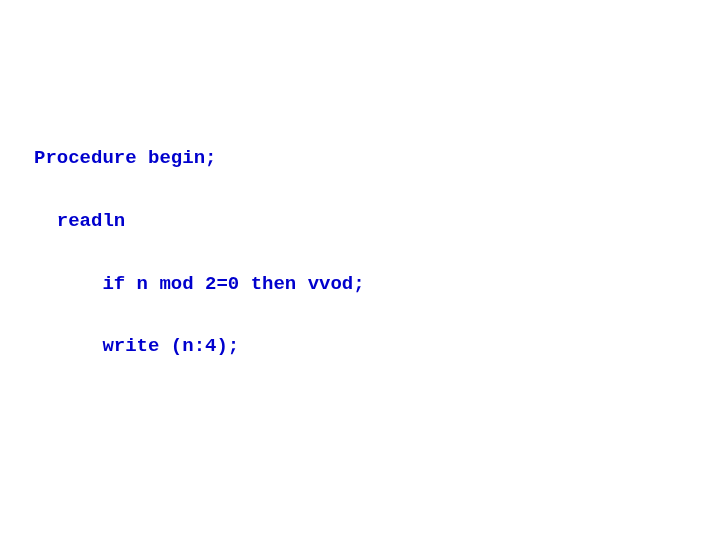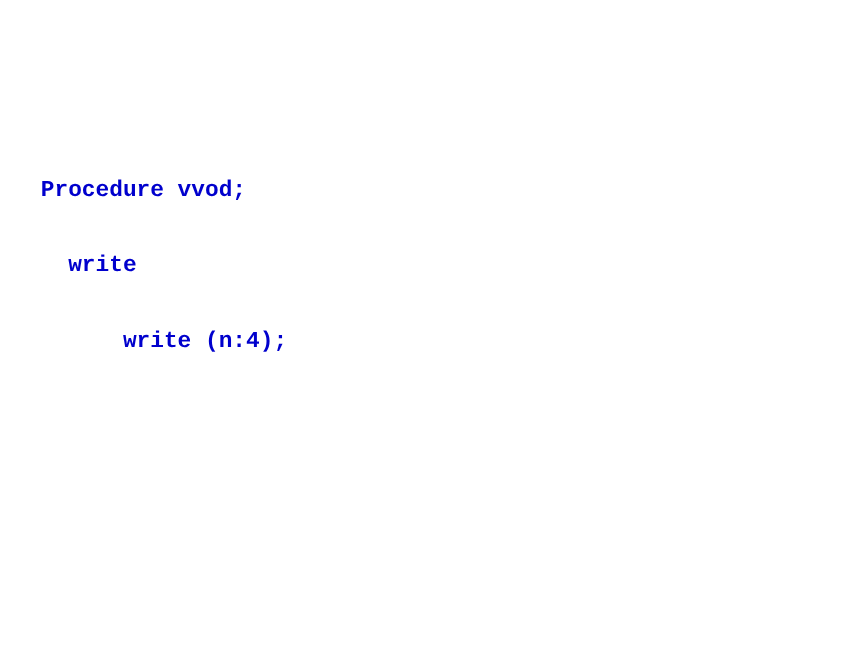--- a/index.html
+++ b/index.html
@@ -20,17 +20,18 @@
       white-space: pre;
     }
     .code-line {
       display: block;
     }
   </style>
 </head>
 <body>
 
 <div class="code-block">
-<span class="code-line">Procedure vvod;</span>
-<span class="code-line">  write</span>
+<span class="code-line">Procedure begin;</span>
+<span class="code-line">  readln</span>
+<span class="code-line">      if n mod 2=0 then vvod;</span>
 <span class="code-line">      write (n:4);</span>
 
 </div>
 
 </body></html>

